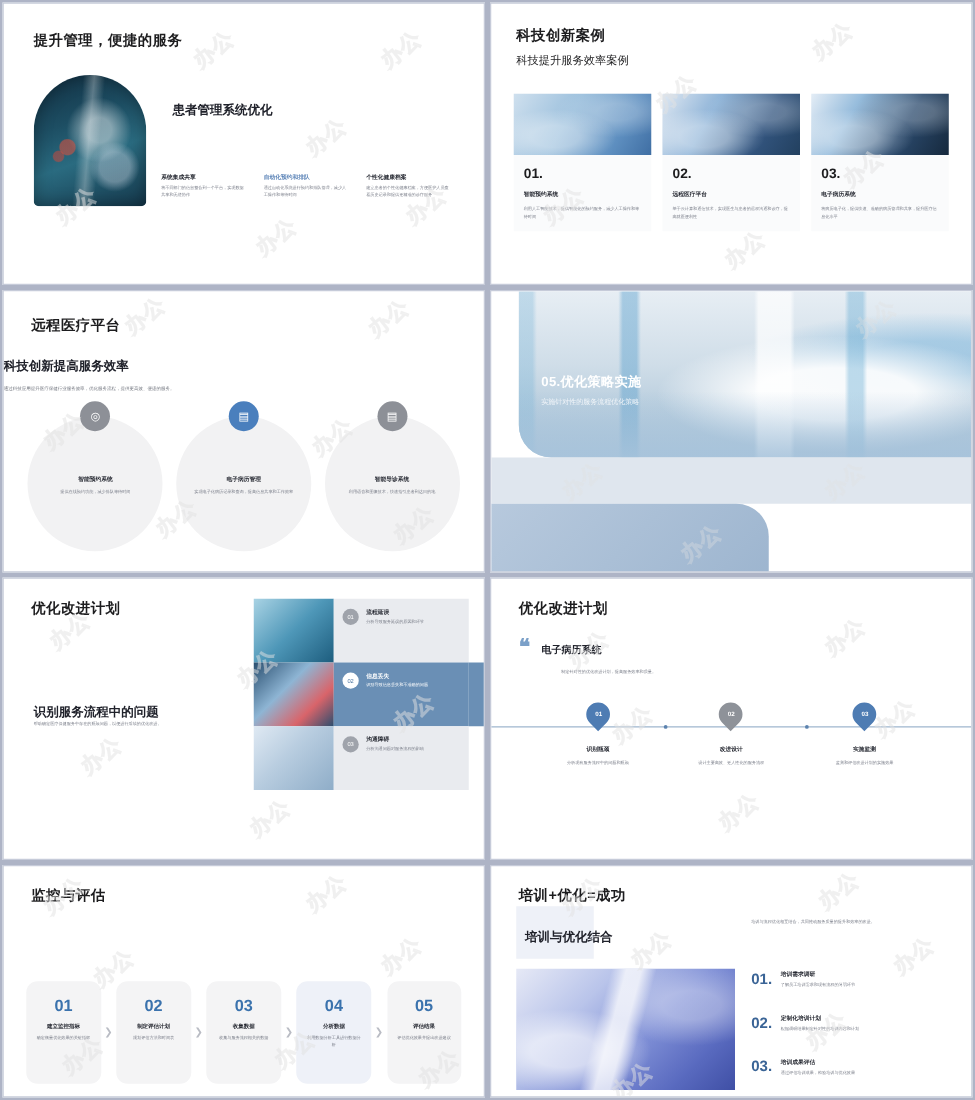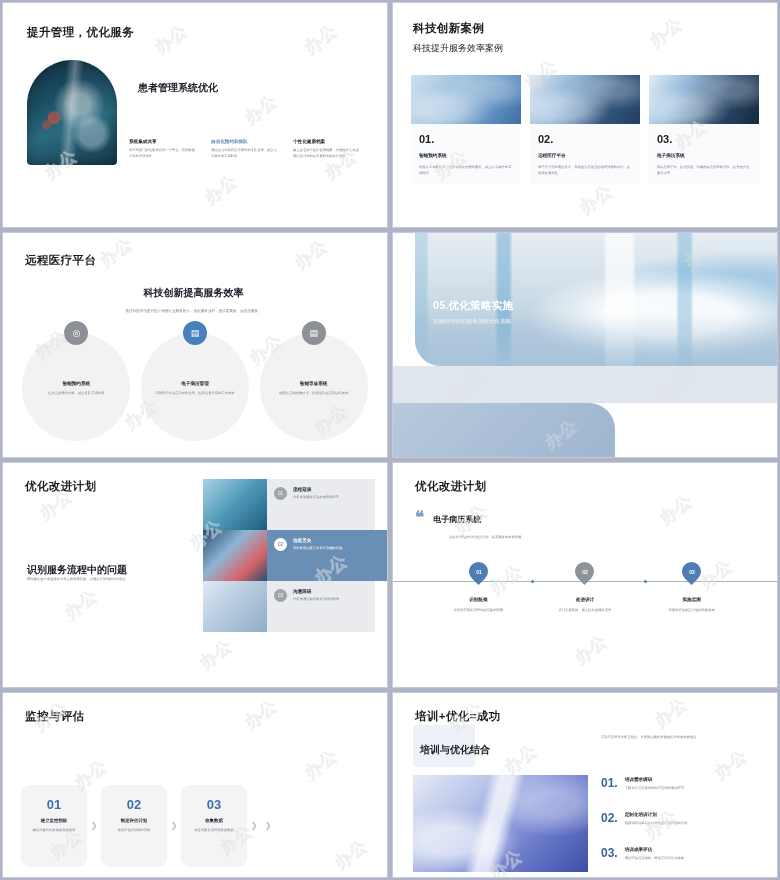--- a/index.html
+++ b/index.html
@@ -84,21 +84,21 @@
     content:""; position:absolute; inset:0;
     background:
       radial-gradient(ellipse at 30% 70%, rgba(255,255,255,.35) 0 18%, transparent 45%),
       radial-gradient(ellipse at 75% 30%, rgba(255,255,255,.25) 0 14%, transparent 42%);
   }
   .s2-num { font-size:11px; font-weight:700; color:#1d1d1f; margin:9px 0 0 8px; }
   .s2-t { margin:8px 0 0 8px; }
   .s2-d { margin:7px 8px 0 8px; }
 
   
-  .s3-head { position:absolute; left:0; right:3px; top:53px; text-align:center; }
+  .s3-head { position:absolute; left:0; right:3px; top:53px; }
   .s3-sub { margin-top:9px; font-size:3.6px; color:#72767f; }
   .s3-circles { position:absolute; left:0; right:0; top:100px; display:flex; justify-content:space-around; padding:0 14px; }
   .s3-c { width:108px; height:108px; border-radius:50%; background:#f2f2f3; position:relative; text-align:center; }
   .s3-ic { position:absolute; left:50%; top:-12px; transform:translateX(-50%);
     width:24px; height:24px; border-radius:50%; display:flex; align-items:center; justify-content:center;
     color:#fff; font-size:9px; }
   .s3-c .lbl { position:absolute; left:0; right:0; top:48px; }
   .s3-c .tiny { position:absolute; left:14px; right:14px; top:58px; text-align:center; }
 
   
@@ -199,21 +199,21 @@
 
   <div class="slide">
     <div class="wm">
       <span style="left:150px;top:25px;">办公</span>
       <span style="left:240px;top:95px;">办公</span>
       <span style="left:40px;top:150px;">办公</span>
       <span style="left:300px;top:25px;">办公</span>
       <span style="left:200px;top:175px;">办公</span>
       <span style="left:320px;top:150px;">办公</span>
     </div>
-    <div class="title" style="position:absolute;left:24px;top:22px;">提升管理，优化服务</div>
+    <div class="title" style="position:absolute;left:24px;top:22px;">提升管理，便捷的服务</div>
     <div class="s1-arch"></div>
     <div class="s1-head h2">患者管理系统优化</div>
     <div class="s1-cols">
       <div class="s1-col">
         <div class="lbl">系统集成共享</div>
         <div class="tiny">将不同部门的信息整合到一个平台，实现数据共享和无缝协作</div>
       </div>
       <div class="s1-col">
         <div class="lbl accent">自动化预约和排队</div>
         <div class="tiny">通过自动化系统进行预约和排队管理，减少人工操作和等待时间</div>
@@ -420,21 +420,31 @@
         <div class="lbl">制定评估计划</div>
         <div class="tiny">规划评估方法和时间表</div>
       </div>
       <div class="s7-sep">❯</div>
       <div class="s7-card">
         <div class="s7-num">03</div>
         <div class="lbl">收集数据</div>
         <div class="tiny">收集与服务流程相关的数据</div>
       </div>
       <div class="s7-sep">❯</div>
+      <div class="s7-card alt">
+        <div class="s7-num">04</div>
+        <div class="lbl">分析数据</div>
+        <div class="tiny">利用数据分析工具进行数据分析</div>
+      </div>
       <div class="s7-sep">❯</div>
+      <div class="s7-card">
+        <div class="s7-num">05</div>
+        <div class="lbl">评估结果</div>
+        <div class="tiny">评估优化效果并提出改进建议</div>
+      </div>
     </div>
   </div>
 
   <div class="slide">
     <div class="wm">
       <span style="left:55px;top:12px;">办公</span>
       <span style="left:260px;top:8px;">办公</span>
       <span style="left:110px;top:55px;">办公</span>
       <span style="left:320px;top:60px;">办公</span>
       <span style="left:250px;top:120px;">办公</span>

